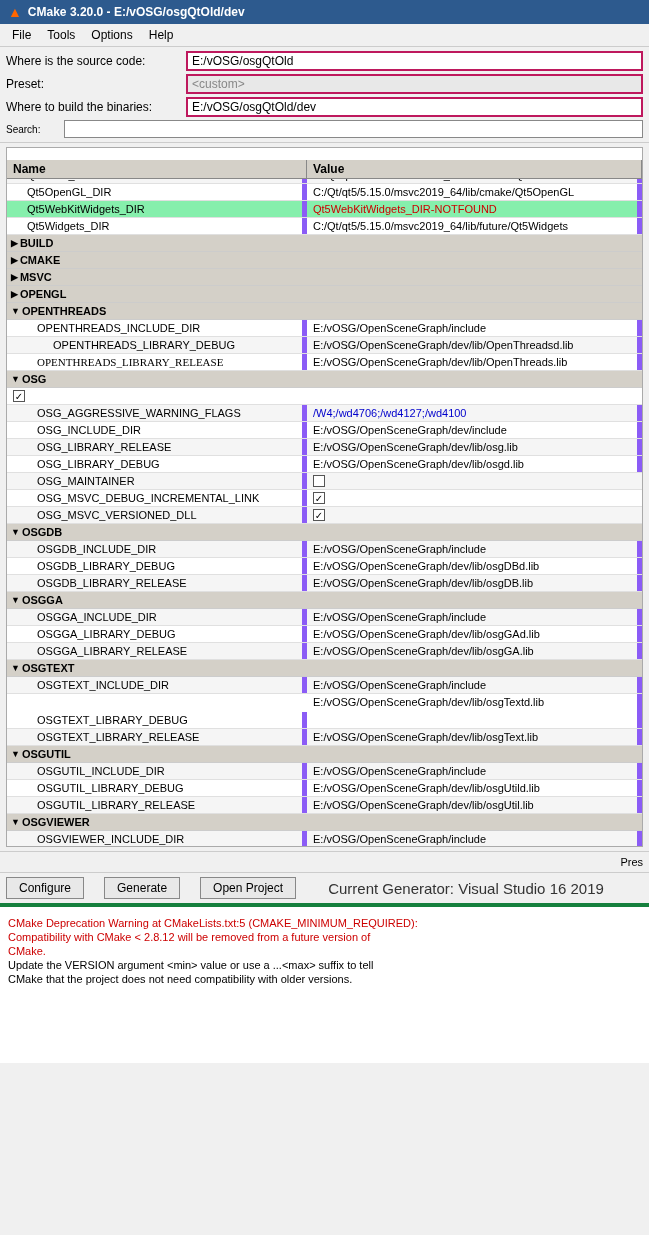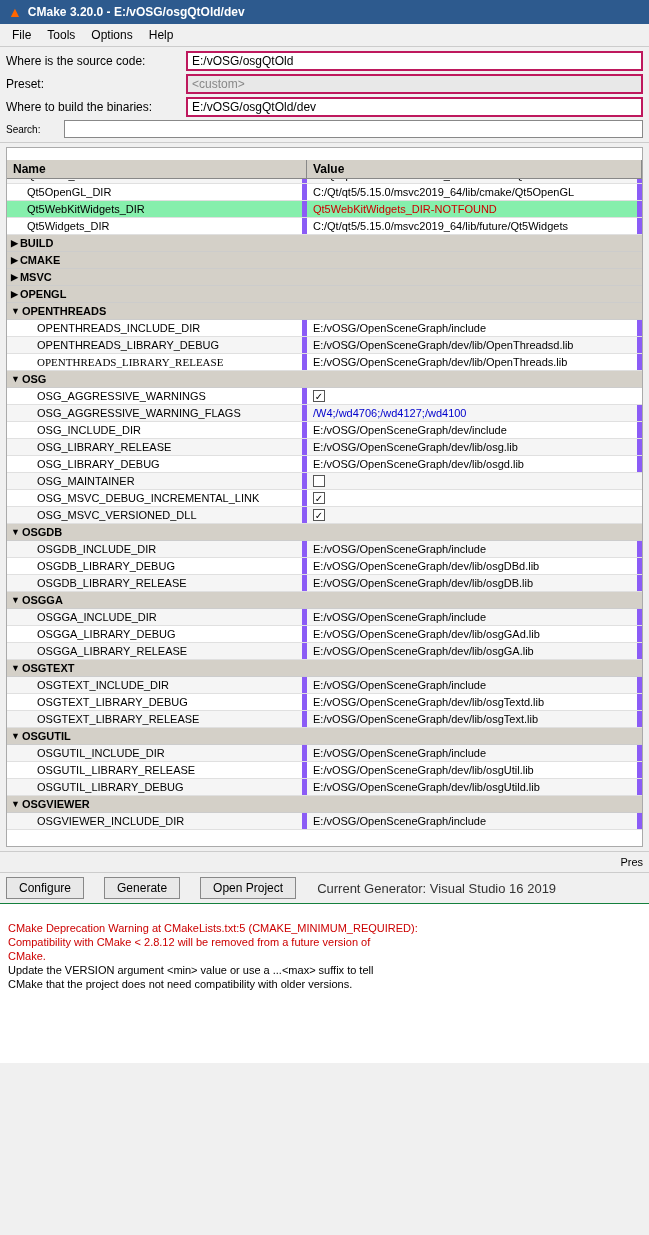--- a/index.html
+++ b/index.html
@@ -174,28 +174,28 @@
     }
     .btn {
       padding: 3px 12px;
       border: 1px solid #888;
       background: #e8e8e8;
       font-size: 12px;
       cursor: pointer;
       font-family: inherit;
     }
     .generator-text {
-      font-size: 13px;
+      font-size: 15px;
       color: #333;
-      margin-left: 1px;
+      margin-left: 12px;
     }
     .output-area {
       background: white;
-      border-top: 1px solid #15803d;
-      padding: 18px 8px;
+      border-top: 4px solid #15803d;
+      padding: 10px 8px;
       font-size: 11px;
       min-height: 160px;
     }
     .output-line { margin-bottom: 2px; }
     .output-red { color: #cc0000; }
     .output-normal { color: #000; }
   </style>
 </head>
 <body>
 
@@ -291,37 +291,36 @@
       <span class="expand-arrow">▼</span>
       <span>OPENTHREADS</span>
     </div>
     <div></div>
   </div>
   <div class="table-row">
     <div class="table-cell" style="padding-left:30px;">OPENTHREADS_INCLUDE_DIR</div>
     <div class="table-cell">E:/vOSG/OpenSceneGraph/include</div>
   </div>
   <div class="table-row">
-    <div class="table-cell" style="padding-left:30px;">OPENTHREADS_LIBRARY_DEBUG</div>
+    <div class="table-cell" style="padding-left:30px;margin-left:16px;">OPENTHREADS_LIBRARY_DEBUG</div>
     <div class="table-cell">E:/vOSG/OpenSceneGraph/dev/lib/OpenThreadsd.lib</div>
   </div>
   <div class="table-row">
     <div class="table-cell" style="padding-left:30px;font-family:Liberation Serif, serif;">OPENTHREADS_LIBRARY_RELEASE</div>
     <div class="table-cell">E:/vOSG/OpenSceneGraph/dev/lib/OpenThreads.lib</div>
   </div>
 
   <div class="section-header">
     <div class="section-title">
       <span class="expand-arrow">▼</span>
       <span>OSG</span>
     </div>
     <div></div>
   </div>
   <div class="table-row">
-    <div class="table-cell" style="padding-left:30px;">OSG_AGGRESSIVE_WARNINGS</div>
     <div class="checkbox-cell">
         <div class="checkbox checked"></div>
       </div>
   </div>
   <div class="table-row">
     <div class="table-cell" style="padding-left:30px;">OSG_AGGRESSIVE_WARNING_FLAGS</div>
     <div class="table-cell value-blue">/W4;/wd4706;/wd4127;/wd4100</div>
   </div>
   <div class="table-row">
     <div class="table-cell" style="padding-left:30px;">OSG_INCLUDE_DIR</div>
@@ -399,46 +398,46 @@
       <span class="expand-arrow">▼</span>
       <span>OSGTEXT</span>
     </div>
     <div></div>
   </div>
   <div class="table-row">
     <div class="table-cell" style="padding-left:30px;">OSGTEXT_INCLUDE_DIR</div>
     <div class="table-cell">E:/vOSG/OpenSceneGraph/include</div>
   </div>
   <div class="table-row">
-    <div class="table-cell" style="padding-left:30px;">OSGTEXT_LIBRARY_DEBUG</div>
+    <div class="table-cell" style="padding-left:30px;margin-top:18px;">OSGTEXT_LIBRARY_DEBUG</div>
     <div class="table-cell">E:/vOSG/OpenSceneGraph/dev/lib/osgTextd.lib</div>
   </div>
   <div class="table-row">
     <div class="table-cell" style="padding-left:30px;">OSGTEXT_LIBRARY_RELEASE</div>
     <div class="table-cell">E:/vOSG/OpenSceneGraph/dev/lib/osgText.lib</div>
   </div>
 
   <div class="section-header">
     <div class="section-title">
       <span class="expand-arrow">▼</span>
       <span>OSGUTIL</span>
     </div>
     <div></div>
   </div>
   <div class="table-row">
     <div class="table-cell" style="padding-left:30px;">OSGUTIL_INCLUDE_DIR</div>
     <div class="table-cell">E:/vOSG/OpenSceneGraph/include</div>
   </div>
   <div class="table-row">
+    <div class="table-cell" style="padding-left:30px;">OSGUTIL_LIBRARY_DEBUG</div>
+    <div class="table-cell">E:/vOSG/OpenSceneGraph/dev/lib/osgUtild.lib</div>
+  </div>
+  <div class="table-row">
     <div class="table-cell" style="padding-left:30px;">OSGUTIL_LIBRARY_RELEASE</div>
     <div class="table-cell">E:/vOSG/OpenSceneGraph/dev/lib/osgUtil.lib</div>
-  </div>
-  <div class="table-row">
-    <div class="table-cell" style="padding-left:30px;">OSGUTIL_LIBRARY_DEBUG</div>
-    <div class="table-cell">E:/vOSG/OpenSceneGraph/dev/lib/osgUtild.lib</div>
   </div>
 
   <div class="section-header">
     <div class="section-title">
       <span class="expand-arrow">▼</span>
       <span>OSGVIEWER</span>
     </div>
     <div></div>
   </div>
   <div class="table-row">

